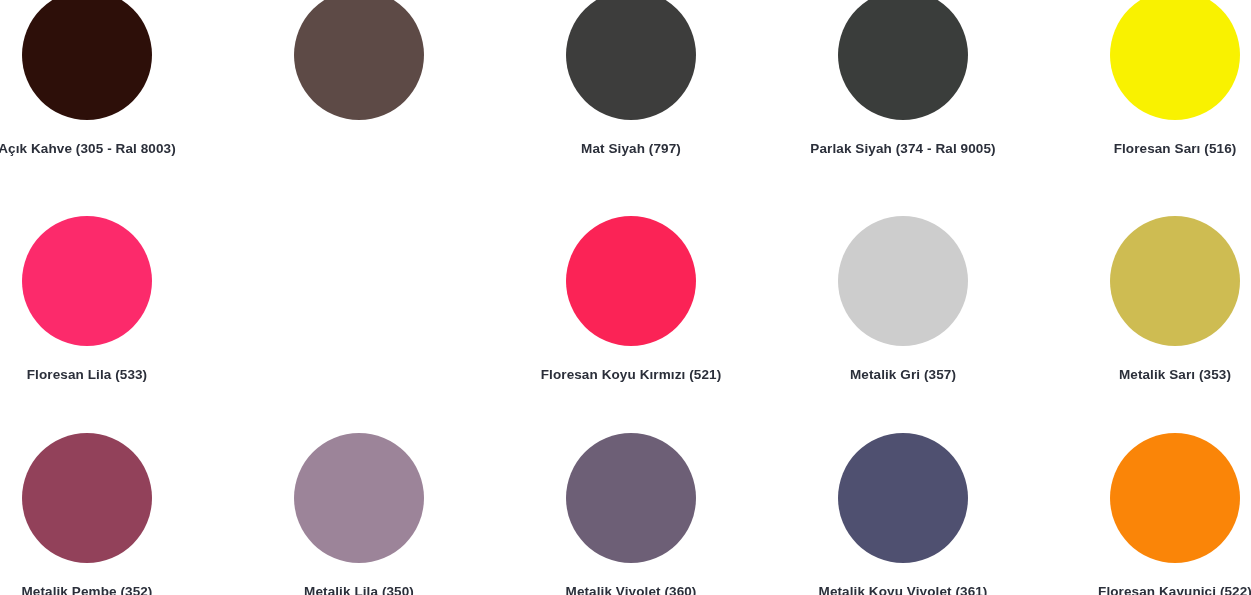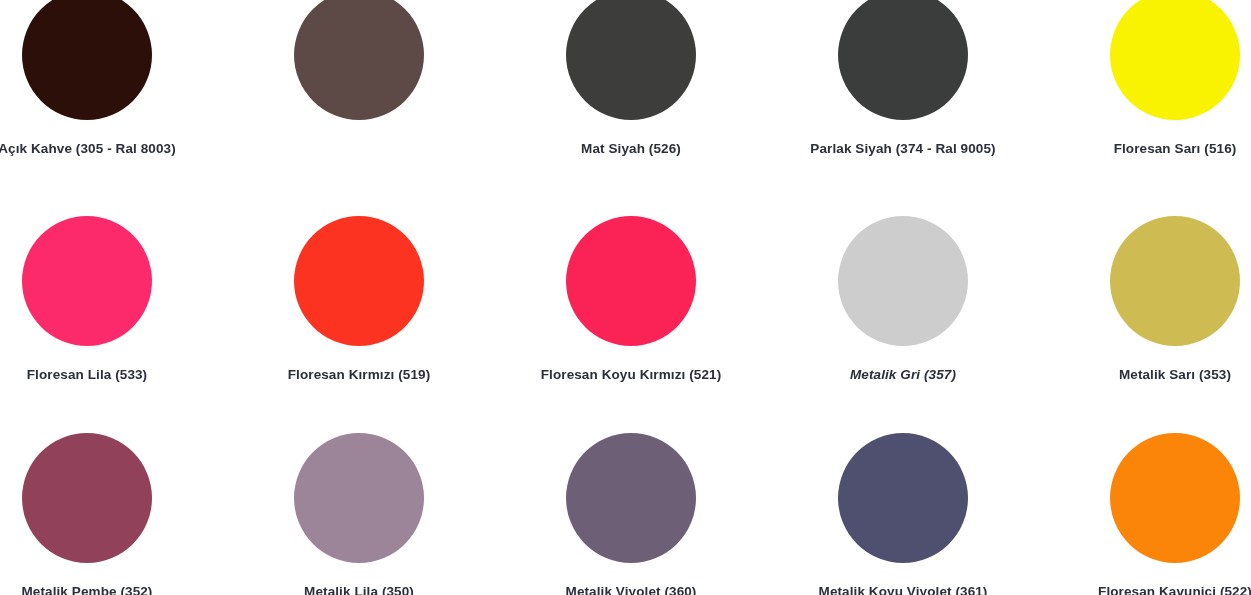--- a/index.html
+++ b/index.html
@@ -54,43 +54,39 @@
 <div id="swatch-grid">
     <div class="swatch-cell" style="left: -49px; top: -10px;">
       <span class="swatch-circle" title="Açık Kahve (305 - Ral 8003)" style="background: rgb(45, 15, 9);"></span>
       <span class="swatch-label">Açık Kahve (305 - Ral 8003)</span>
     </div>
     <div class="swatch-cell" style="left: 223px; top: -10px;">
       <span class="swatch-circle" title="Kahve (325 - Ral 8016)" style="background: rgb(93, 74, 70);"></span>
     </div>
     <div class="swatch-cell" style="left: 495px; top: -10px;">
       <span class="swatch-circle" title="Mat Siyah (526)" style="background: rgb(61, 61, 60);"></span>
-      <span class="swatch-label">Mat Siyah (526)</span>
+      <span class="swatch-label">Mat Siyah (797)</span>
     </div>
     <div class="swatch-cell" style="left: 767px; top: -10px;">
       <span class="swatch-circle" title="Parlak Siyah (326 - Ral 9005)" style="background: rgb(58, 61, 59);"></span>
       <span class="swatch-label">Parlak Siyah (374 - Ral 9005)</span>
     </div>
     <div class="swatch-cell" style="left: 1039px; top: -10px;">
       <span class="swatch-circle" title="Floresan Sarı (516)" style="background: rgb(249, 242, 0);"></span>
       <span class="swatch-label">Floresan Sarı (516)</span>
     </div>
     <div class="swatch-cell" style="left: -49px; top: 216px;">
       <span class="swatch-circle" title="Floresan Lila (533)" style="background: rgb(252, 42, 107);"></span>
       <span class="swatch-label">Floresan Lila (533)</span>
     </div>
-    <div class="swatch-cell" style="left: 223px; top: 216px;">
-      <span class="swatch-circle" title="Floresan Kırmızı (519)" style="background: rgb(251, 51, 32);"></span>
-      <span class="swatch-label">Floresan Kırmızı (519)</span>
-    </div>
     <div class="swatch-cell" style="left: 495px; top: 216px;">
       <span class="swatch-circle" title="Floresan Koyu Kırmızı (521)" style="background: rgb(251, 35, 86);"></span>
       <span class="swatch-label">Floresan Koyu Kırmızı (521)</span>
     </div>
-    <div class="swatch-cell" style="left: 767px; top: 216px; font-style: italic;">
+    <div class="swatch-cell" style="left: 767px; top: 216px;">
       <span class="swatch-circle" title="Metalik Gri (357)" style="background: rgb(205, 205, 205);"></span>
       <span class="swatch-label">Metalik Gri (357)</span>
     </div>
     <div class="swatch-cell" style="left: 1039px; top: 216px;">
       <span class="swatch-circle" title="Metalik Sarı (353)" style="background: rgb(206, 188, 82);"></span>
       <span class="swatch-label">Metalik Sarı (353)</span>
     </div>
     <div class="swatch-cell" style="left: -49px; top: 433px;">
       <span class="swatch-circle" title="Metalik Pembe (352)" style="background: rgb(146, 65, 90);"></span>
       <span class="swatch-label">Metalik Pembe (352)</span>

